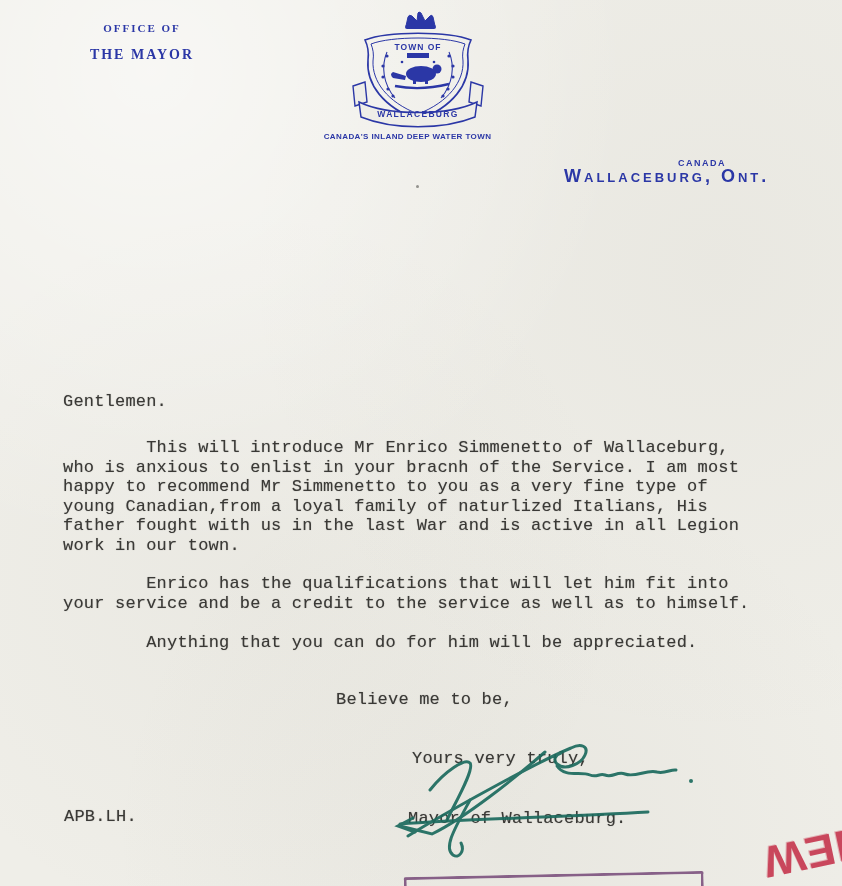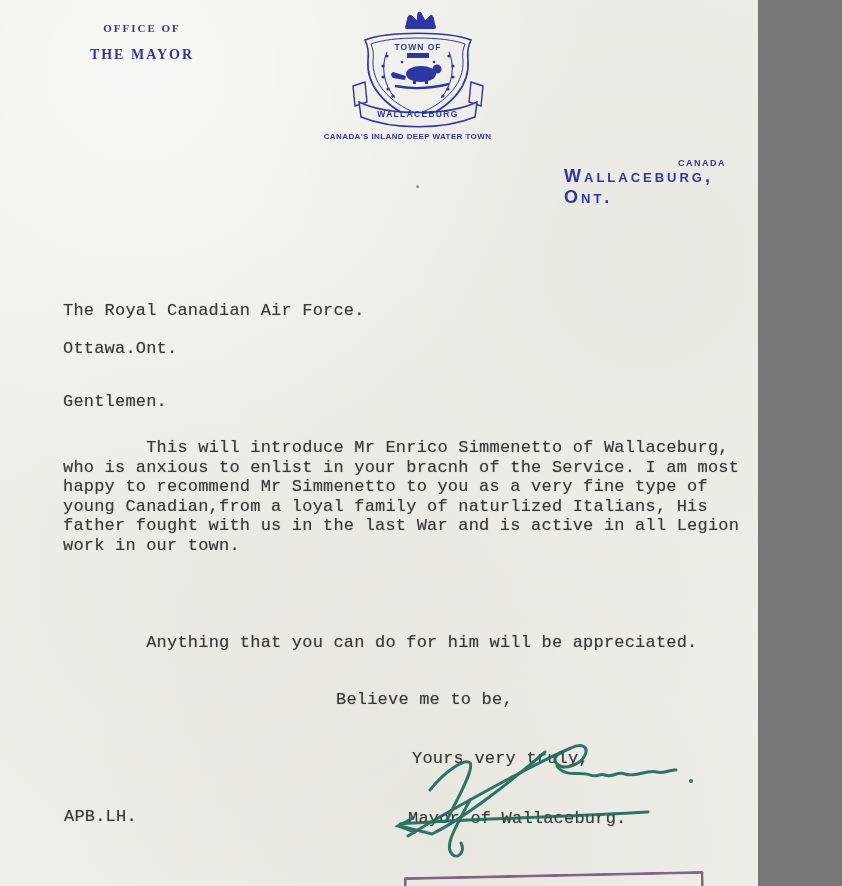--- a/index.html
+++ b/index.html
@@ -1,19 +1,19 @@
 <!DOCTYPE html>
 <html><head>
 <meta charset="utf-8">
 <style>
   * { margin:0; padding:0; box-sizing:border-box; }
   body { background:#777; font-family:"Liberation Sans", sans-serif; }
 
   .paper {
-    position:relative; width:758px; height:886px; overflow:hidden;
+    position:relative; width:842px; height:886px; overflow:hidden;
     background-color:#efeee8;
     background-image:
       radial-gradient(circle at 18% 8%,  rgba(255,255,255,0.55), rgba(255,255,255,0) 45%),
       radial-gradient(circle at 85% 30%, rgba(140,135,118,0.06), rgba(140,135,118,0) 50%),
       radial-gradient(circle at 30% 65%, rgba(140,135,118,0.05), rgba(140,135,118,0) 45%),
       radial-gradient(circle at 60% 95%, rgba(140,135,118,0.07), rgba(140,135,118,0) 40%);
   }
 
   .abs { position:absolute; }
 
@@ -127,32 +127,31 @@
     <text x="76" y="107" text-anchor="middle" font-family="Liberation Sans, sans-serif" font-size="8.5" font-weight="bold" letter-spacing="1.3" fill="#2b37a6">WALLACEBURG</text>
   </svg>
 
   <div class="crest-caption">CANADA'S INLAND DEEP WATER TOWN</div>
 
   <div class="city">Wallaceburg, Ont.</div>
   <div class="country">CANADA</div>
 
   <div class="speck" style="left:416px; top:185px; width:3px; height:3px; background:rgba(70,70,66,0.55);"></div>
 
-  <div class="type addr" style="left:63px; top:301px;">The Royal Canadian Air Force.
-
-Ottawa.Ont.</div>
 
   <div class="type" style="left:63px; top:392px;">Gentlemen.</div>
 
   <div class="type" style="left:63px; top:438px;">        This will introduce Mr Enrico Simmenetto of Wallaceburg,
 who is anxious to enlist in your bracnh of the Service. I am most
 happy to recommend Mr Simmenetto to you as a very fine type of
 young Canadian,from a loyal family of naturlized Italians, His
 father fought with us in the last War and is active in all Legion
 work in our town.</div>
+  <div class="type" style="left:63px; top:574px;">        Enrico has the qualifications that will let him fit into
+your service and be a credit to the service as well as to himself.</div>
   <div class="type" style="left:63px; top:633px;text-align:right;">        Anything that you can do for him will be appreciated.</div>
 
   <div class="type" style="left:336px; top:690px;">Believe me to be,</div>
   <div class="type" style="left:412px; top:749px;">Yours very truly,</div>
   <div class="type" style="left:64px; top:807px;">APB.LH.</div>
   <div class="type" style="left:408px; top:809px;">Mayor of Wallaceburg.</div>
 
   <svg class="sig-svg" width="320" height="135" viewBox="0 0 320 135">
     <g stroke="#1c6b5e" stroke-width="3" fill="none" stroke-linecap="round" opacity="0.92">
       <path d="M23 103 C 60 80 150 30 186 15 C 196 10 204 13 200 22 C 196 31 180 38 172 31 C 168 27 170 22 176 20"></path>

